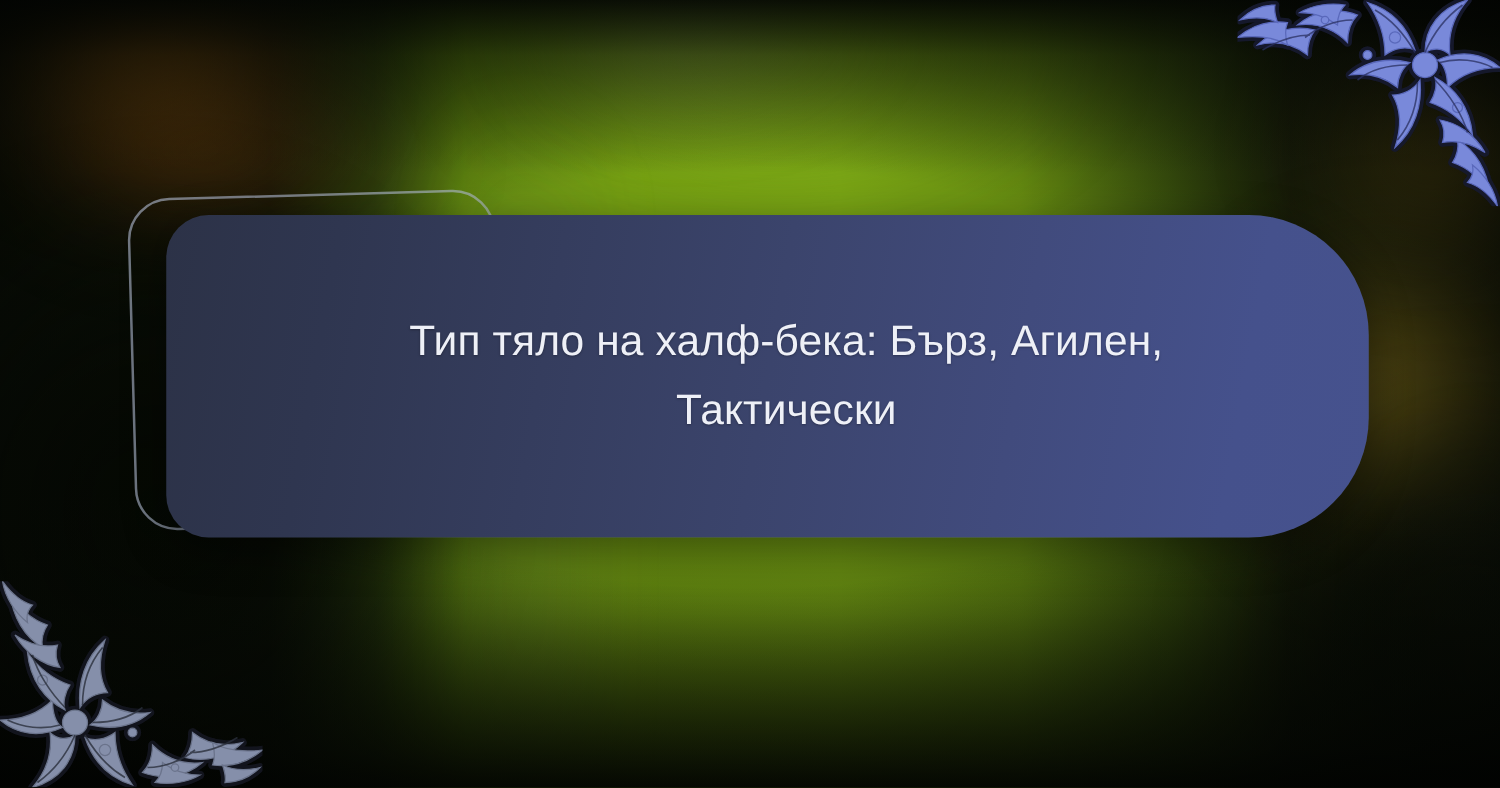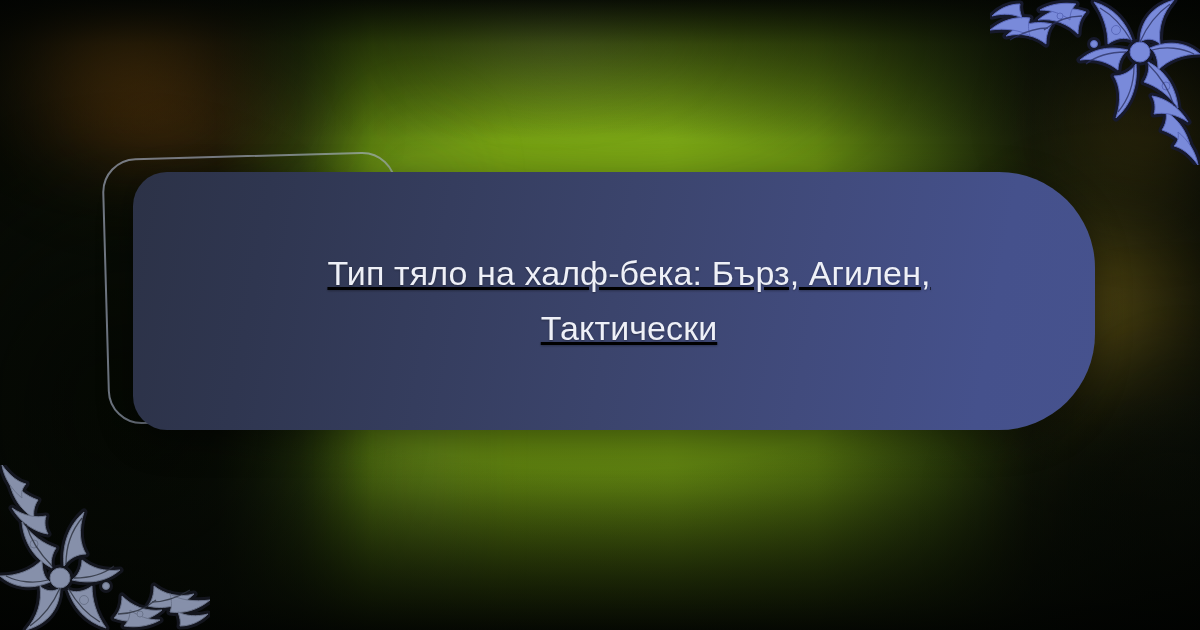--- a/index.html
+++ b/index.html
@@ -120,21 +120,20 @@
         #2f3650 14%,
         #353d5e 32%,
         #3b446c 50%,
         #414b7d 70%,
         #45518c 88%,
         #46528e 100%);
     box-shadow: 0 10px 34px rgba(0,0,0,0.45);
     display: flex;
     align-items: center;
     justify-content: center;
-    text-decoration: underline;
   }
   .card-inner {
     width: 100%;
     padding: 0 120px 0 150px;
     box-sizing: border-box;
     text-align: center;
   }
   .card-title {
     margin: 0;
     font-family: "Liberation Sans", "DejaVu Sans", sans-serif;

